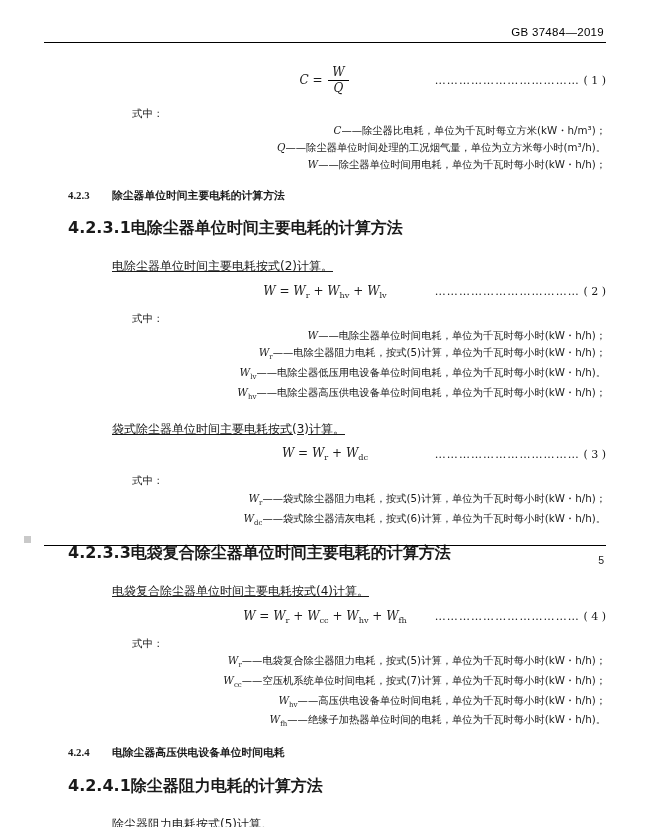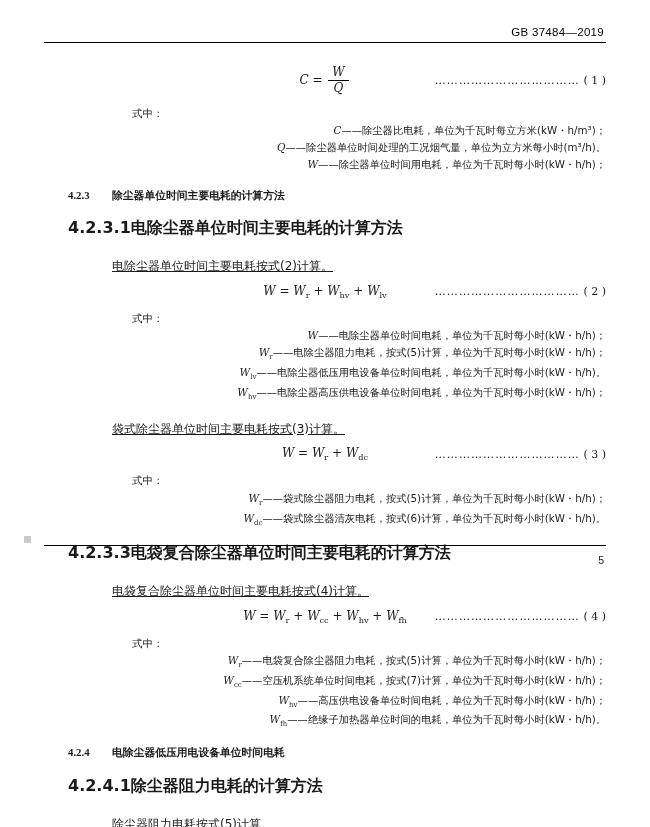--- a/index.html
+++ b/index.html
@@ -270,21 +270,21 @@
       </div>
       <div class="defline">
         <span class="sym">W<sub>hv</sub></span><span>——高压供电设备单位时间电耗，单位为千瓦时每小时(kW・h/h)；</span>
       </div>
       <div class="defline">
         <span class="sym">W<sub>fh</sub></span><span>——绝缘子加热器单位时间的电耗，单位为千瓦时每小时(kW・h/h)。</span>
       </div>
     </div>
 
     <div class="h3">
-      <span class="num">4.2.4</span><span>电除尘器低压用电设备单位时间电耗</span>
+      <span class="num">4.2.4</span><span>电除尘器高压供电设备单位时间电耗</span>
     </div>
 
     <div class="h4">
       <span class="num">4.2.4.1</span><span>除尘器阻力电耗的计算方法</span>
     </div>
     <div class="para">除尘器阻力电耗按式(5)计算。</div>
     <div class="formula-row">
       <div class="formula">
         <span class="ital">W<sub>r</sub></span> =
         <span class="frac">

